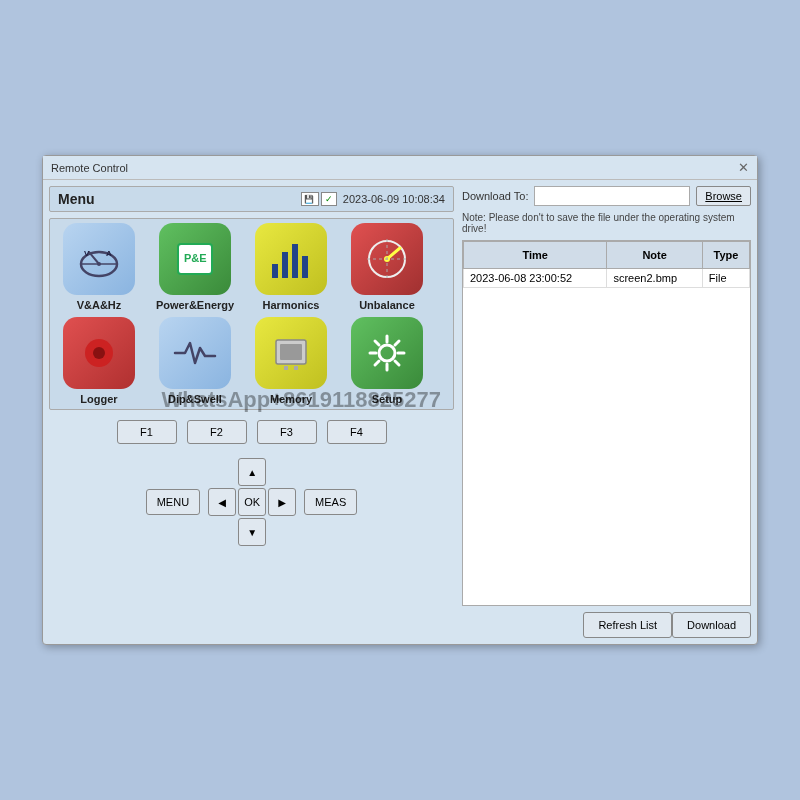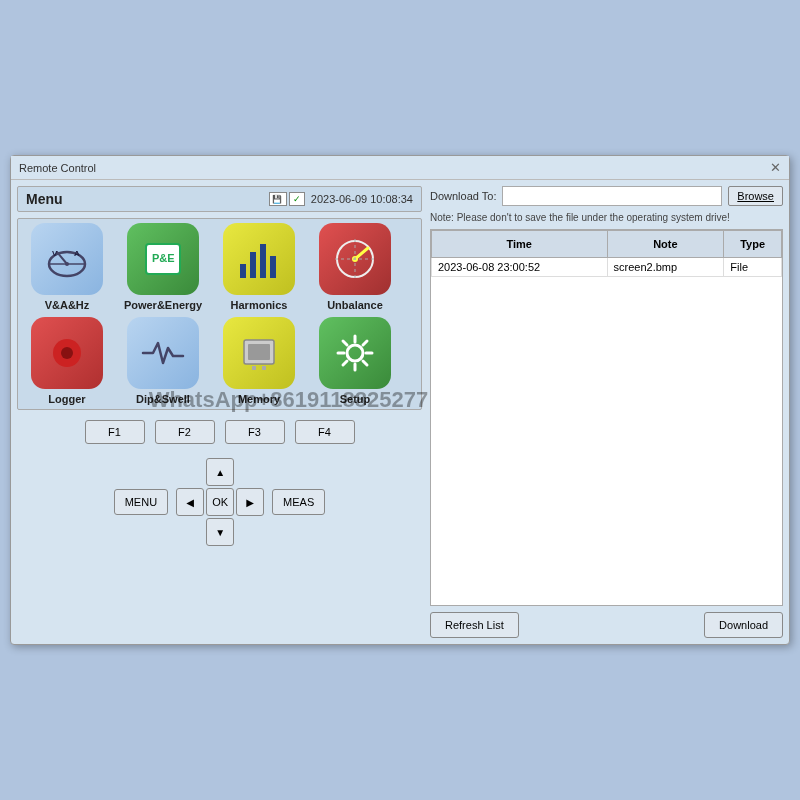--- a/index.html
+++ b/index.html
@@ -7,21 +7,21 @@
       background: #b0c4de;
       font-family: Arial, sans-serif;
       font-size: 12px;
       width: 800px;
       height: 800px;
       display: flex;
       align-items: center;
       justify-content: center;
     }
     .window {
-      width: 780px;
+      width: 716px;
       height: 490px;
       background: #d6e4f0;
       border: 1px solid #999;
       border-radius: 4px;
       box-shadow: 2px 2px 8px rgba(0,0,0,0.3);
       display: flex;
       flex-direction: column;
       position: relative;
     }
     .title-bar {
@@ -261,21 +261,21 @@
       padding: 7px 6px;
       text-align: center;
       font-weight: bold;
     }
     .file-table tbody td {
       border: 1px solid #ddd;
       padding: 3px 6px;
     }
     .bottom-btns {
       display: flex;
-      justify-content: space-between;
+      justify-content: flex-end;
     }
     .action-btn {
       height: 26px;
       padding: 0 14px;
       background: #e0e8f0;
       border: 1px solid #888;
       border-radius: 3px;
       cursor: pointer;
       font-size: 11px;
     }

